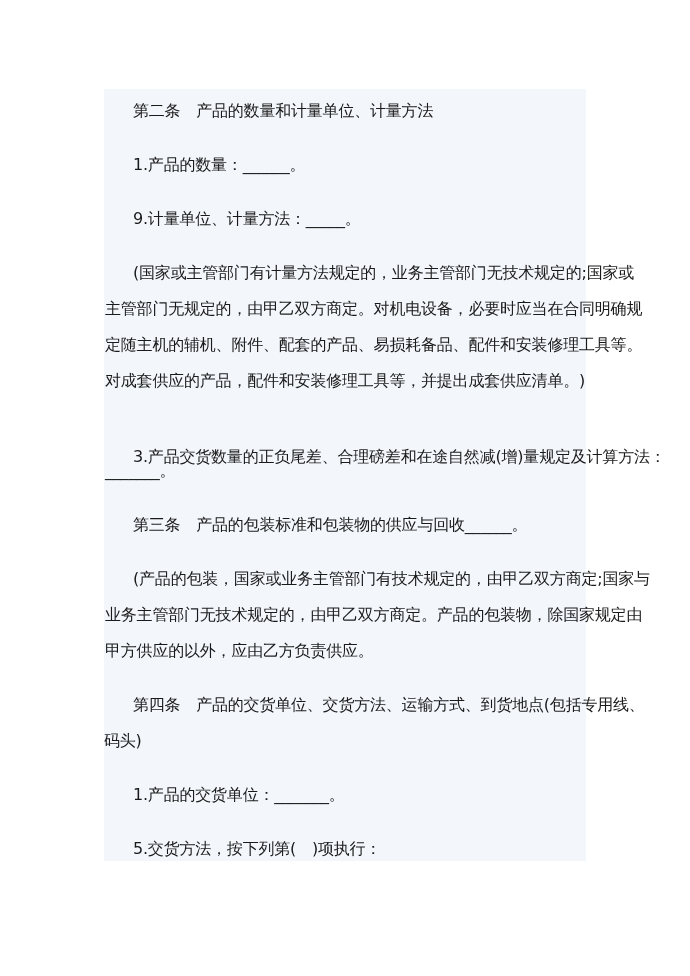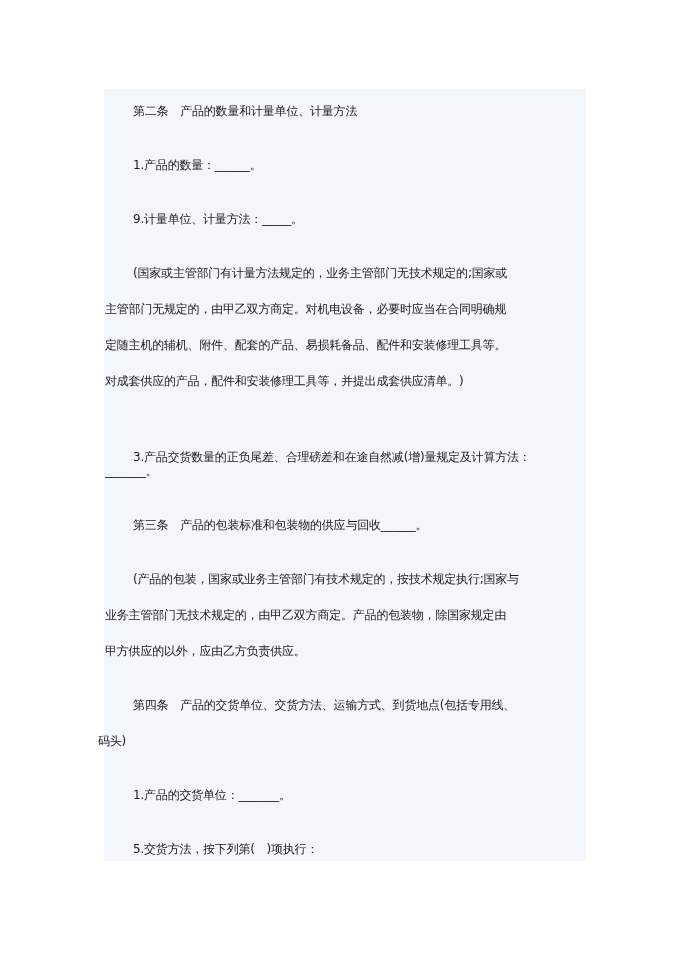--- a/index.html
+++ b/index.html
@@ -5,38 +5,38 @@
   html, body { margin:0; padding:0; }
   body {
     width:690px; height:976px; background:#ffffff; position:relative; overflow:hidden;
     font-family:"DejaVu Sans","Liberation Sans",sans-serif; color:#1a1a1a;
   }
   .shade {
     position:absolute; left:104px; top:89px; width:482px; height:772px;
     background:#f3f6fb;
   }
   .line {
-    position:absolute; font-size:12px; line-height:18px; white-space:nowrap;
+    position:absolute; font-size:16px; line-height:18px; white-space:nowrap;
     letter-spacing:-0.2px;
   }
 </style>
 </head>
 <body>
 
 <div class="shade"></div>
 
 <div class="line" style="left:133px;top:102px">第二条　产品的数量和计量单位、计量方法</div>
 <div class="line" style="left:133px;top:156px">1.产品的数量：______。</div>
 <div class="line" style="left:133px;top:210px">9.计量单位、计量方法：_____。</div>
 <div class="line" style="left:133px;top:264px">(国家或主管部门有计量方法规定的，业务主管部门无技术规定的;国家或</div>
 <div class="line" style="left:105px;top:300px">主管部门无规定的，由甲乙双方商定。对机电设备，必要时应当在合同明确规</div>
 <div class="line" style="left:105px;top:336px">定随主机的辅机、附件、配套的产品、易损耗备品、配件和安装修理工具等。</div>
 <div class="line" style="left:105px;top:372px">对成套供应的产品，配件和安装修理工具等，并提出成套供应清单。)</div>
 <div class="line" style="left:133px;top:448px">3.产品交货数量的正负尾差、合理磅差和在途自然减(增)量规定及计算方法：</div>
 <div class="line" style="left:105px;top:462px">_______。</div>
 <div class="line" style="left:133px;top:516px">第三条　产品的包装标准和包装物的供应与回收______。</div>
-<div class="line" style="left:133px;top:570px">(产品的包装，国家或业务主管部门有技术规定的，按技术规定执行;国家与</div>
+<div class="line" style="left:133px;top:570px">(产品的包装，国家或业务主管部门有技术规定的，由甲乙双方商定;国家与</div>
 <div class="line" style="left:105px;top:606px">业务主管部门无技术规定的，由甲乙双方商定。产品的包装物，除国家规定由</div>
 <div class="line" style="left:105px;top:642px">甲方供应的以外，应由乙方负责供应。</div>
 <div class="line" style="left:133px;top:696px">第四条　产品的交货单位、交货方法、运输方式、到货地点(包括专用线、</div>
-<div class="line" style="left:98px;top:732px">码头)</div>
+<div class="line" style="left:104px;top:732px">码头)</div>
 <div class="line" style="left:133px;top:786px">1.产品的交货单位：_______。</div>
 <div class="line" style="left:133px;top:840px">5.交货方法，按下列第(　)项执行：</div>
 
 </body></html>

